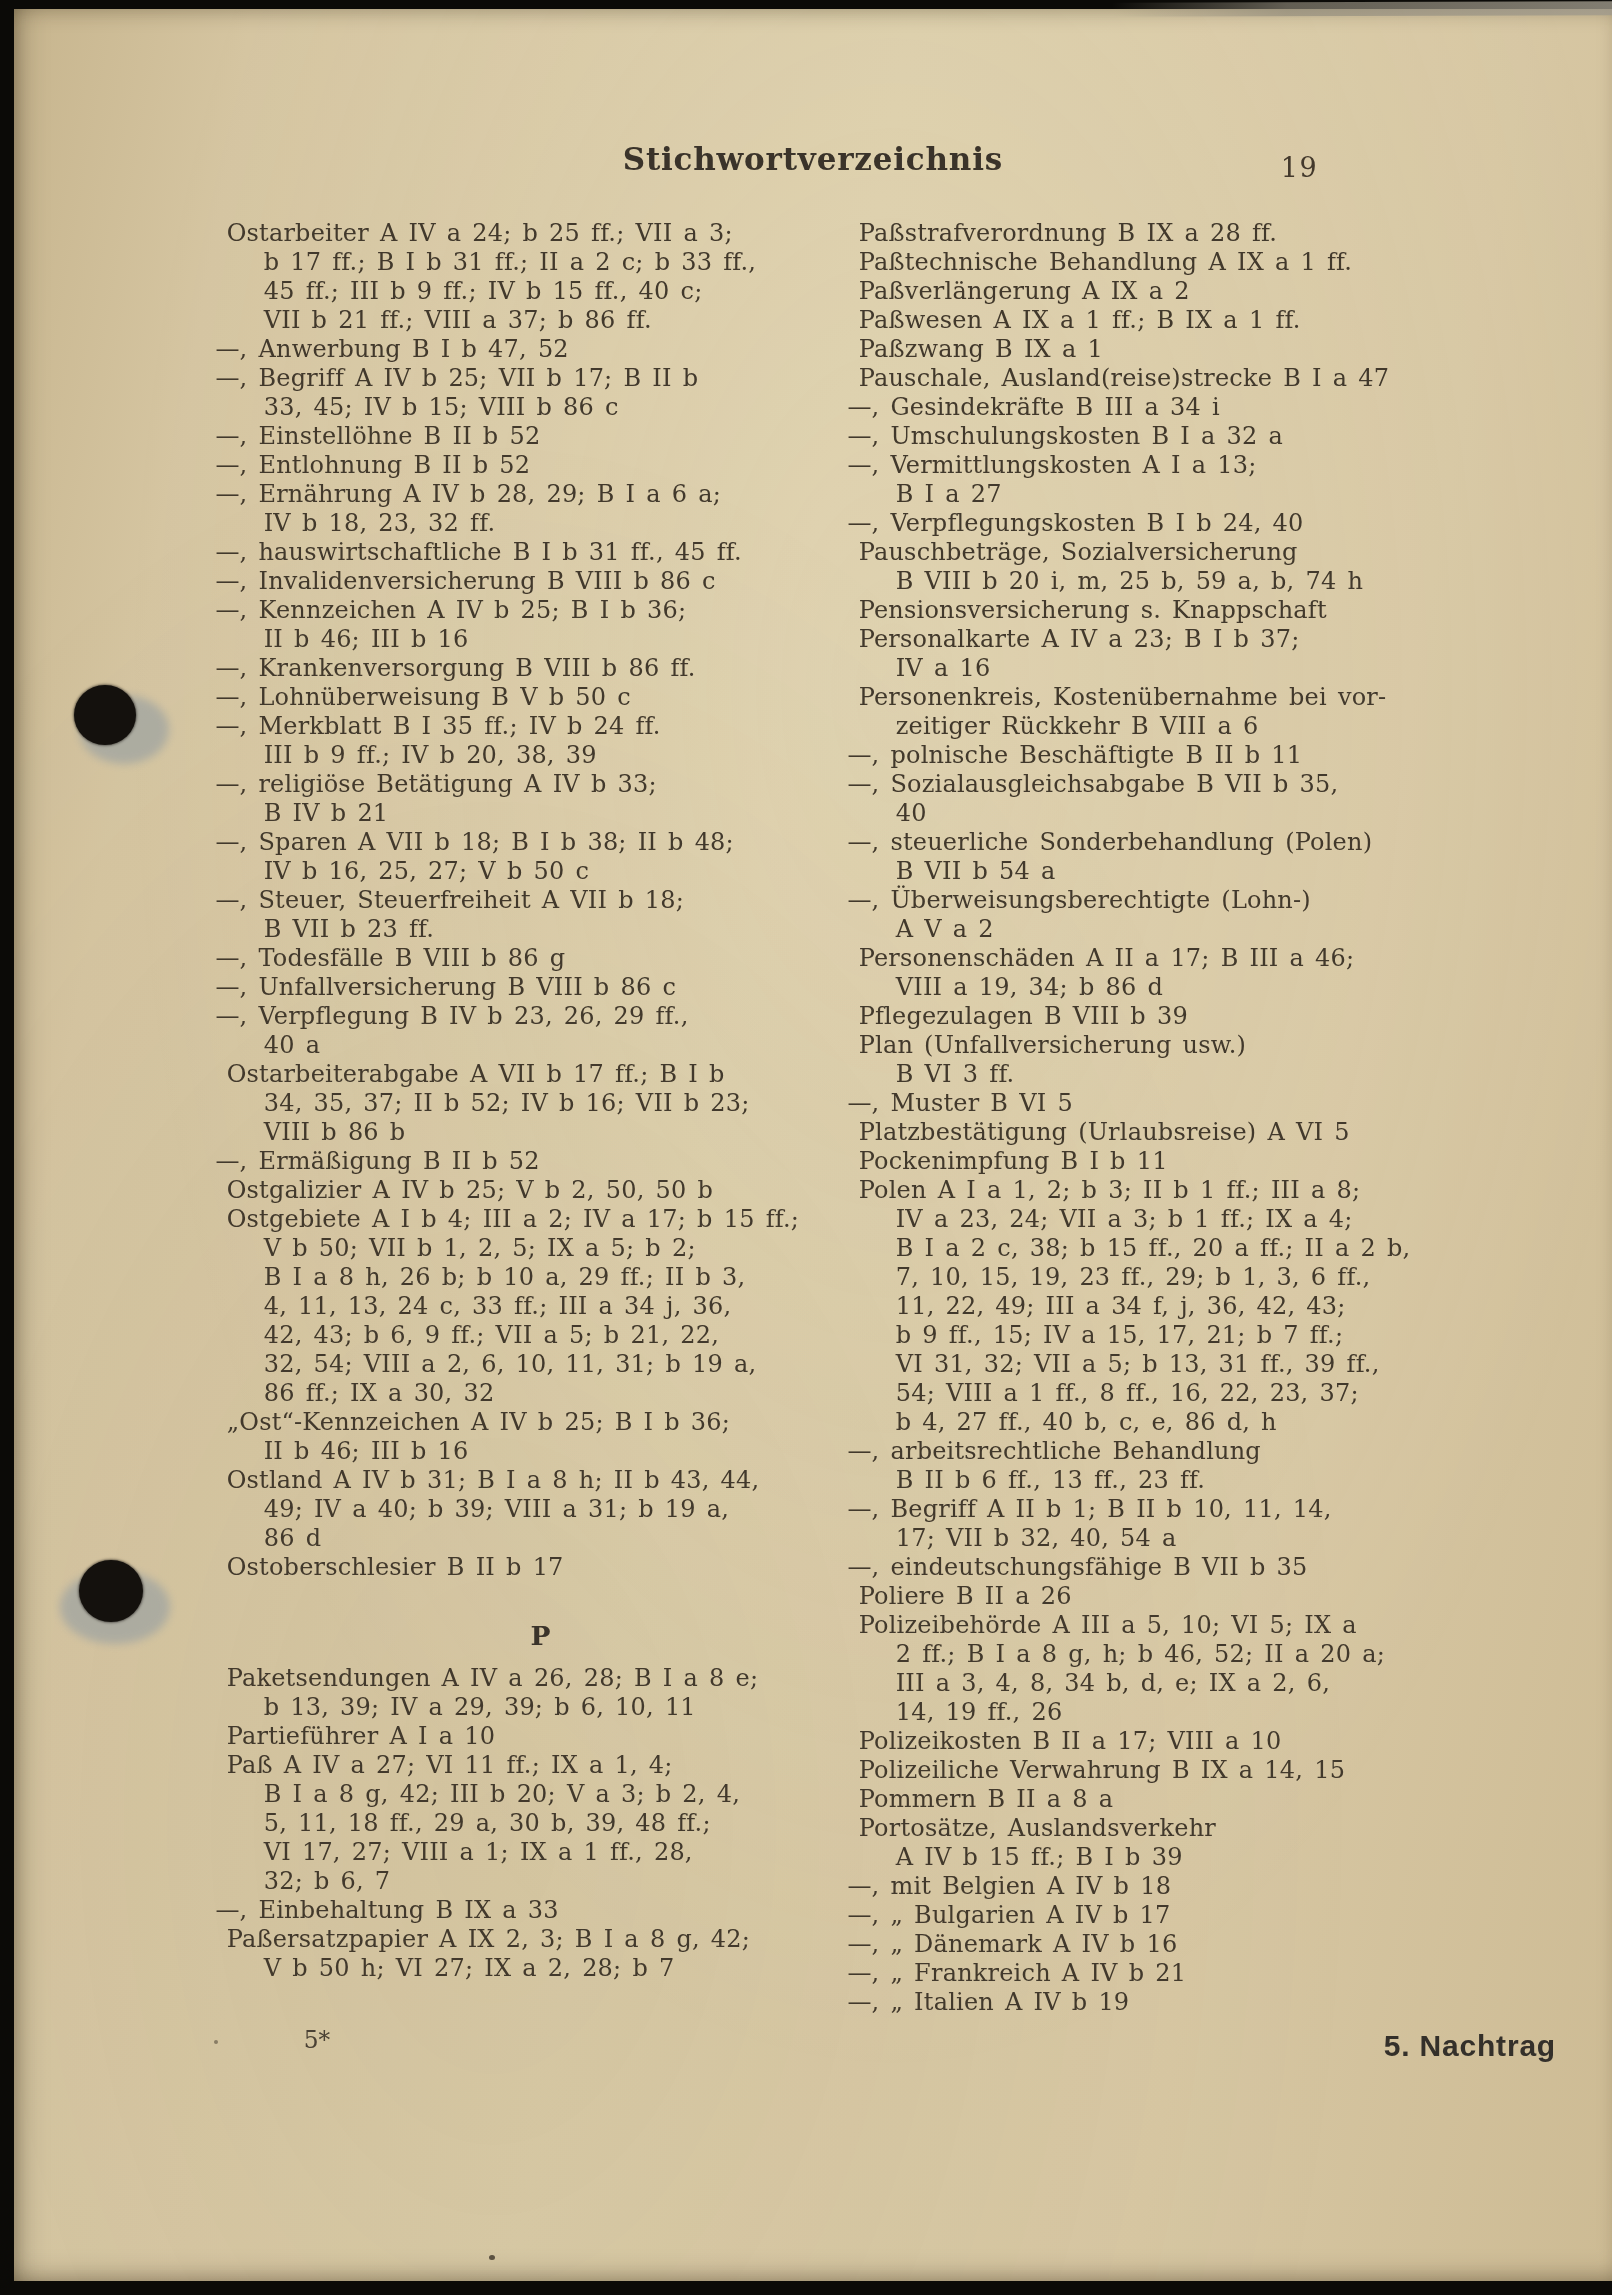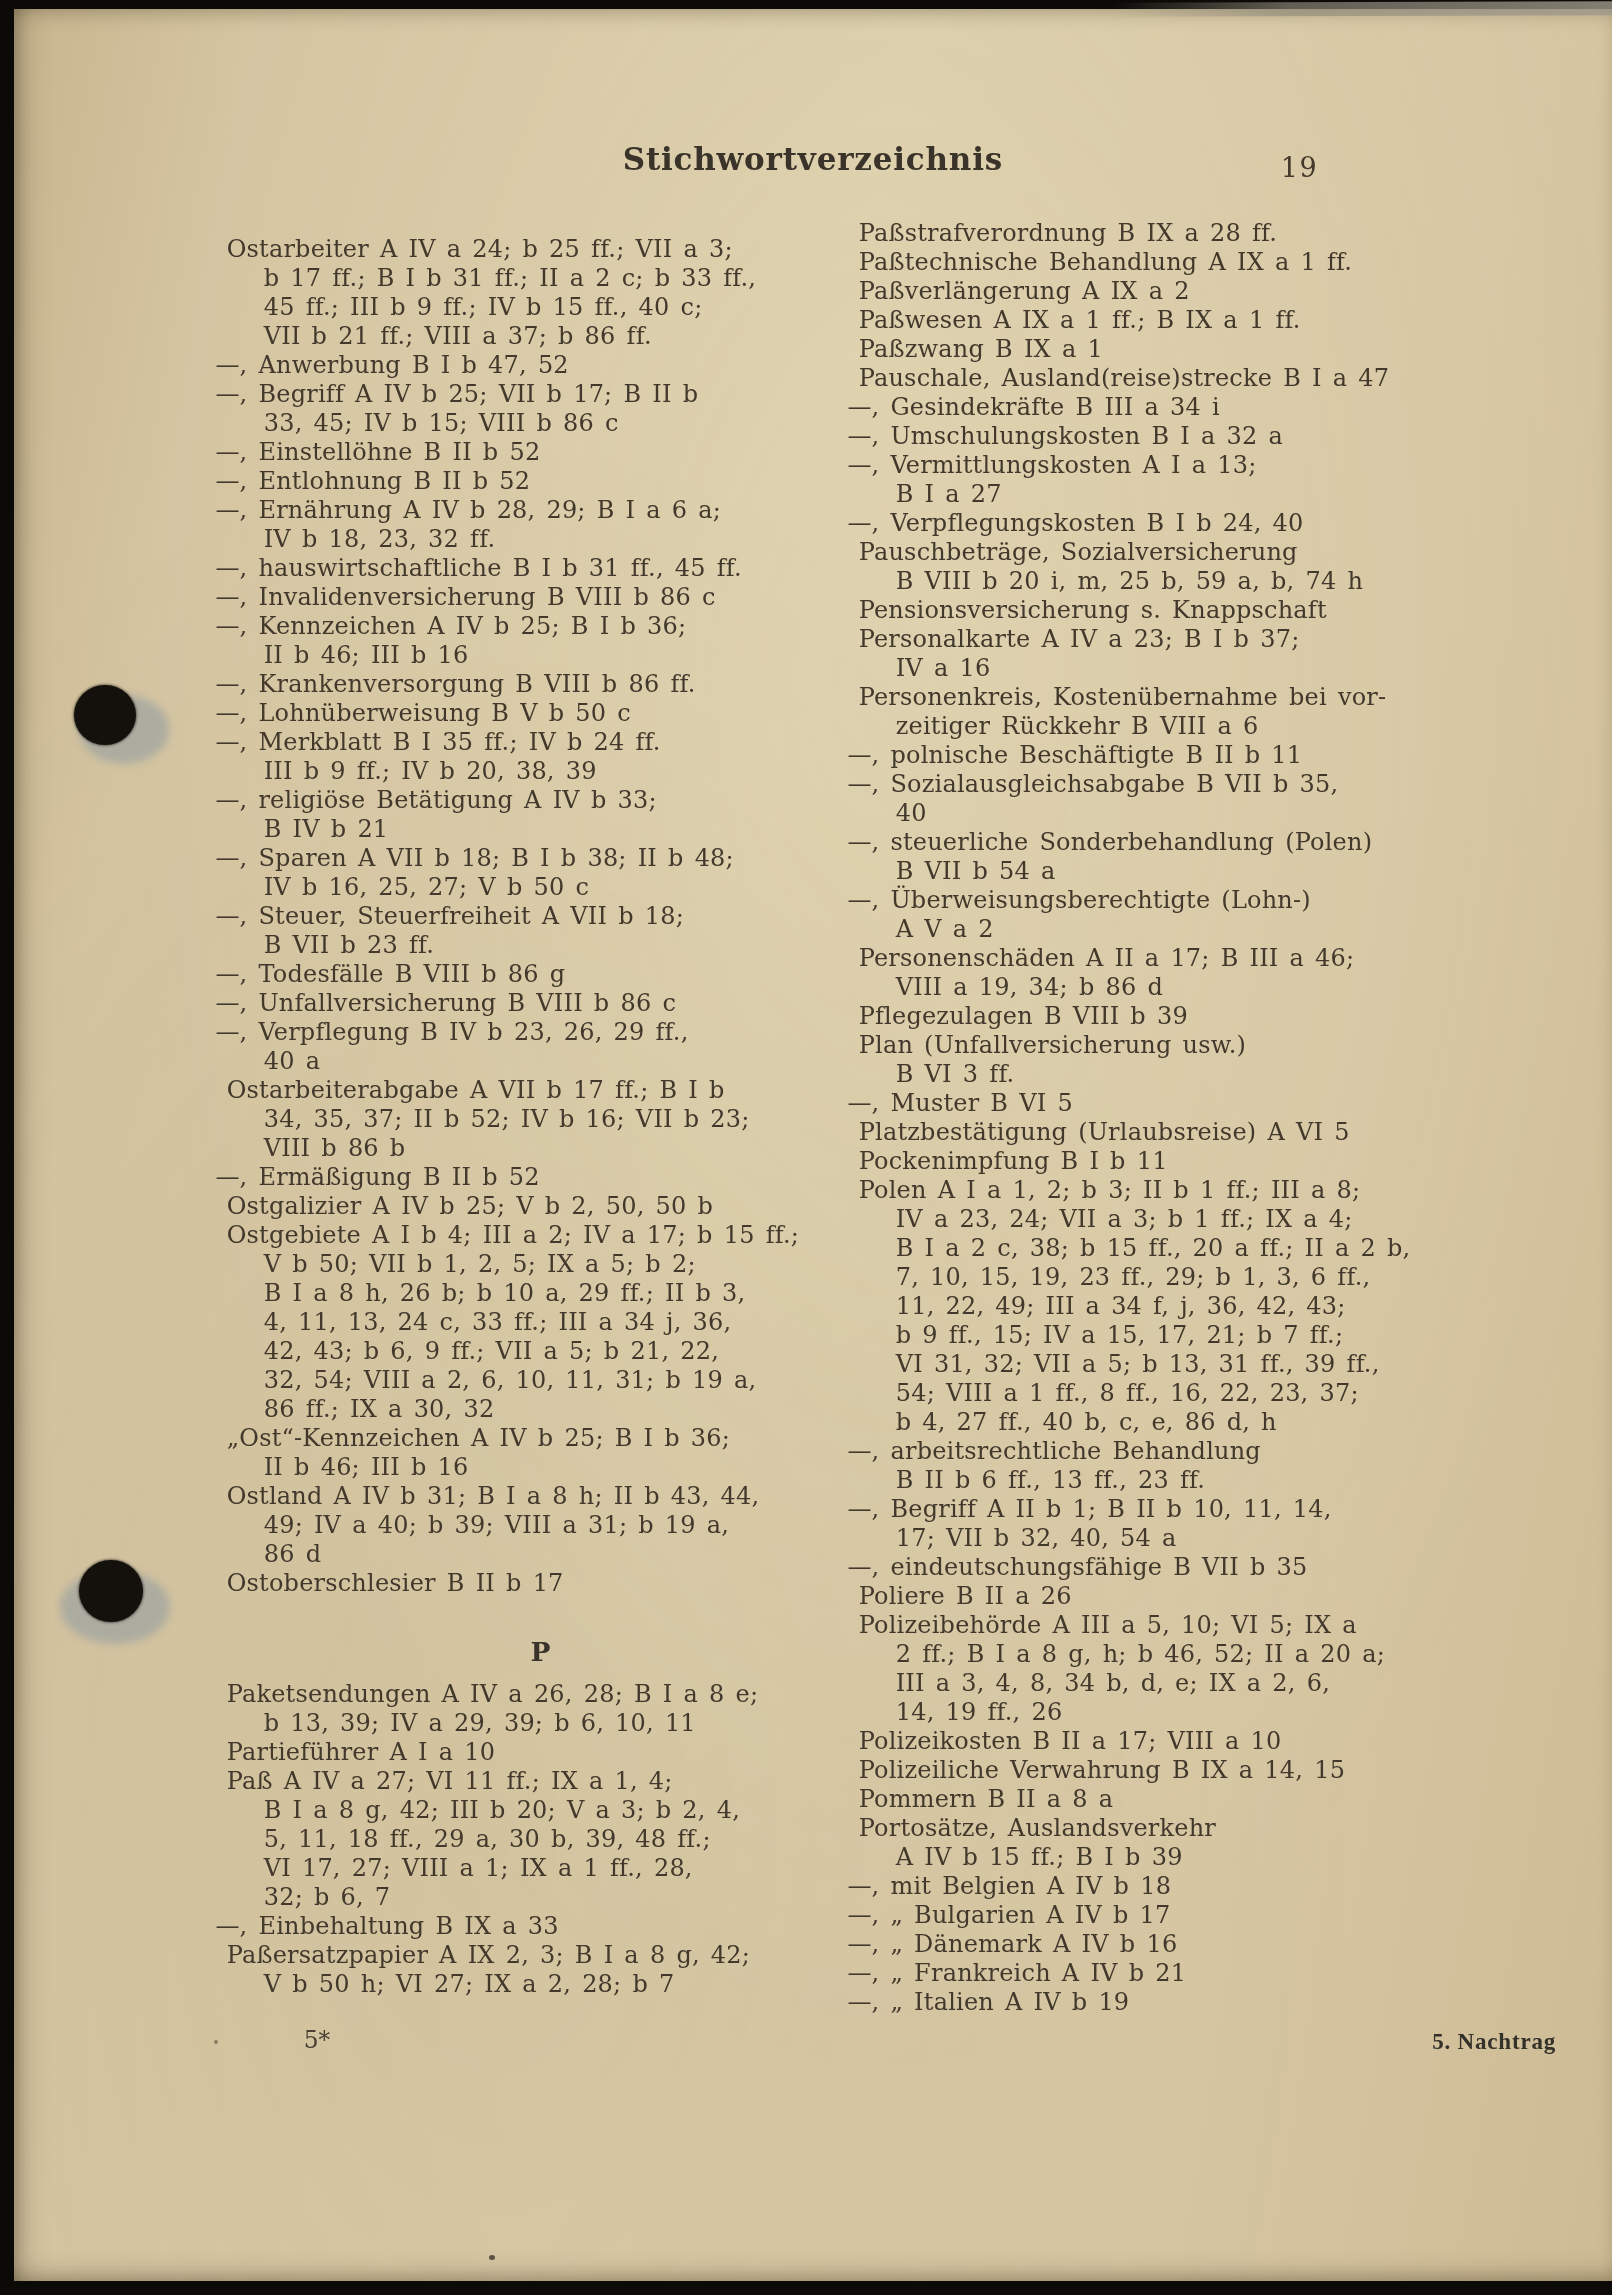--- a/index.html
+++ b/index.html
@@ -29,37 +29,37 @@
     font-size:31px;font-weight:700;letter-spacing:0.8px;color:#3a332a;
   }
   .page-number{
     position:absolute;left:1267px;top:143px;
     font-size:27px;color:#43392c;letter-spacing:1.6px;text-align:right;
   }
   .col{
     position:absolute;top:210px;width:629px;
     font-size:24px;color:#42392c;word-spacing:3.2px;letter-spacing:0.2px;
   }
-  .col-left{left:213px;margin-top:16px;}
+  .col-left{left:213px;}
   .col-right{left:845px;}
   .line{height:29px;line-height:29px;white-space:nowrap;}
   .line.cont{padding-left:37px;}
   .line.dash{margin-left:-11.3px;}
   .line.heading{
     margin-top:39px;margin-bottom:14.5px;text-align:center;
     font-weight:700;font-size:26.6px;letter-spacing:1.6px;color:#3a332a;
   }
   .footer-signature{
     position:absolute;left:290px;top:2017px;
     font-size:23.4px;color:#4a4134;
   }
   .footer-supplement{
     position:absolute;right:56px;top:2020px;
-    font-family:Liberation Serif, serif;
-    font-weight:700;font-size:23px;letter-spacing:0.8px;color:#34302a;
+    font-family:Liberation Sans, sans-serif;
+    font-weight:700;font-size:30px;letter-spacing:0.8px;color:#34302a;
   }
   .hole-halo{
     position:absolute;border-radius:50%;
     background:#a6a8a1;filter:blur(4px);opacity:.85;
   }
   .halo-1{left:79px;top:695px;width:90px;height:69px;}
   .halo-2{left:60px;top:1570px;width:110px;height:74px;}
   .hole-black{
     position:absolute;border-radius:50%;background:#14110d;
     box-shadow:0 0 2.4px 0.8px rgba(20,17,13,.6);

